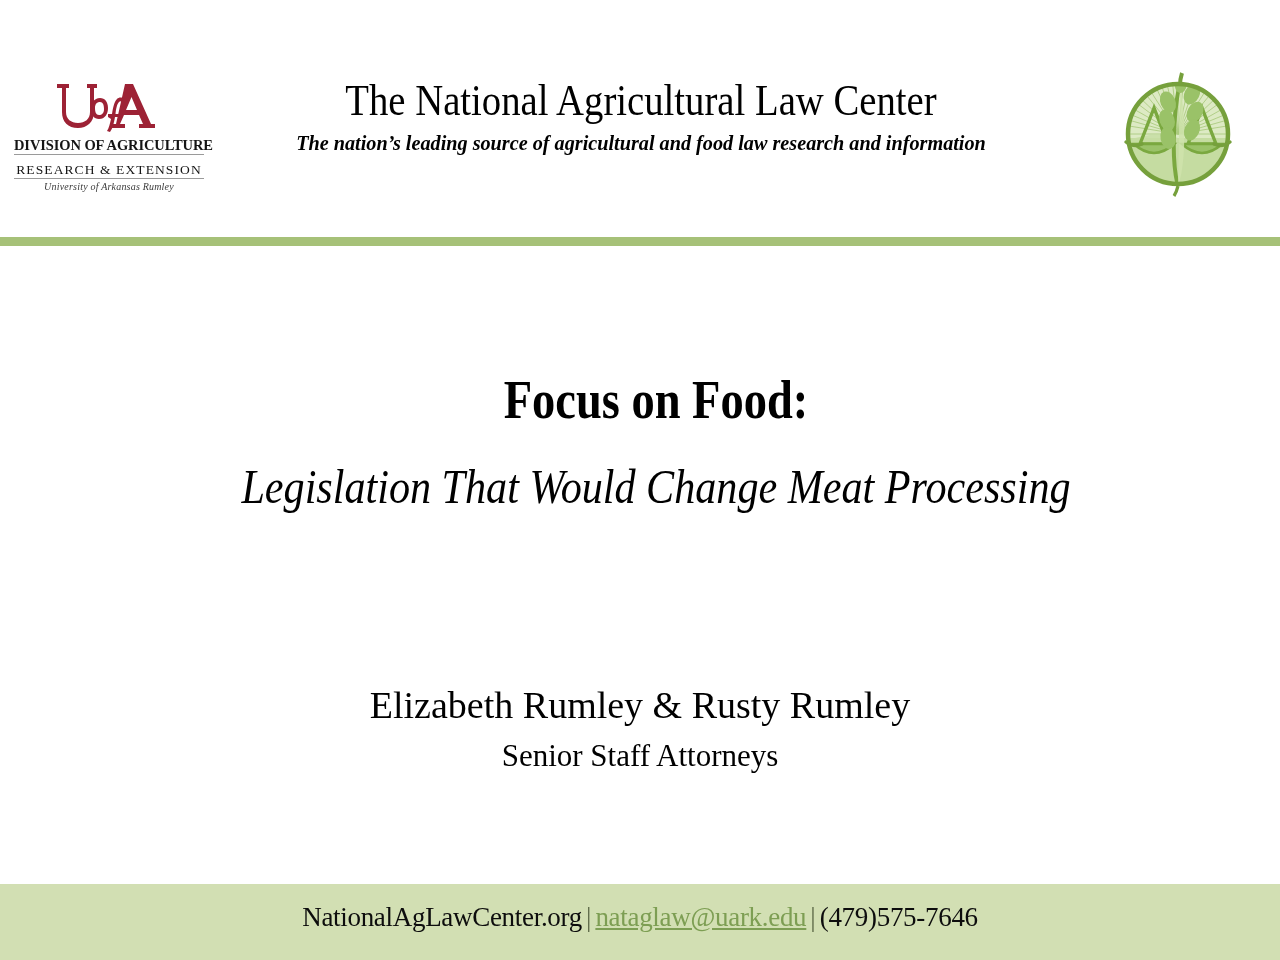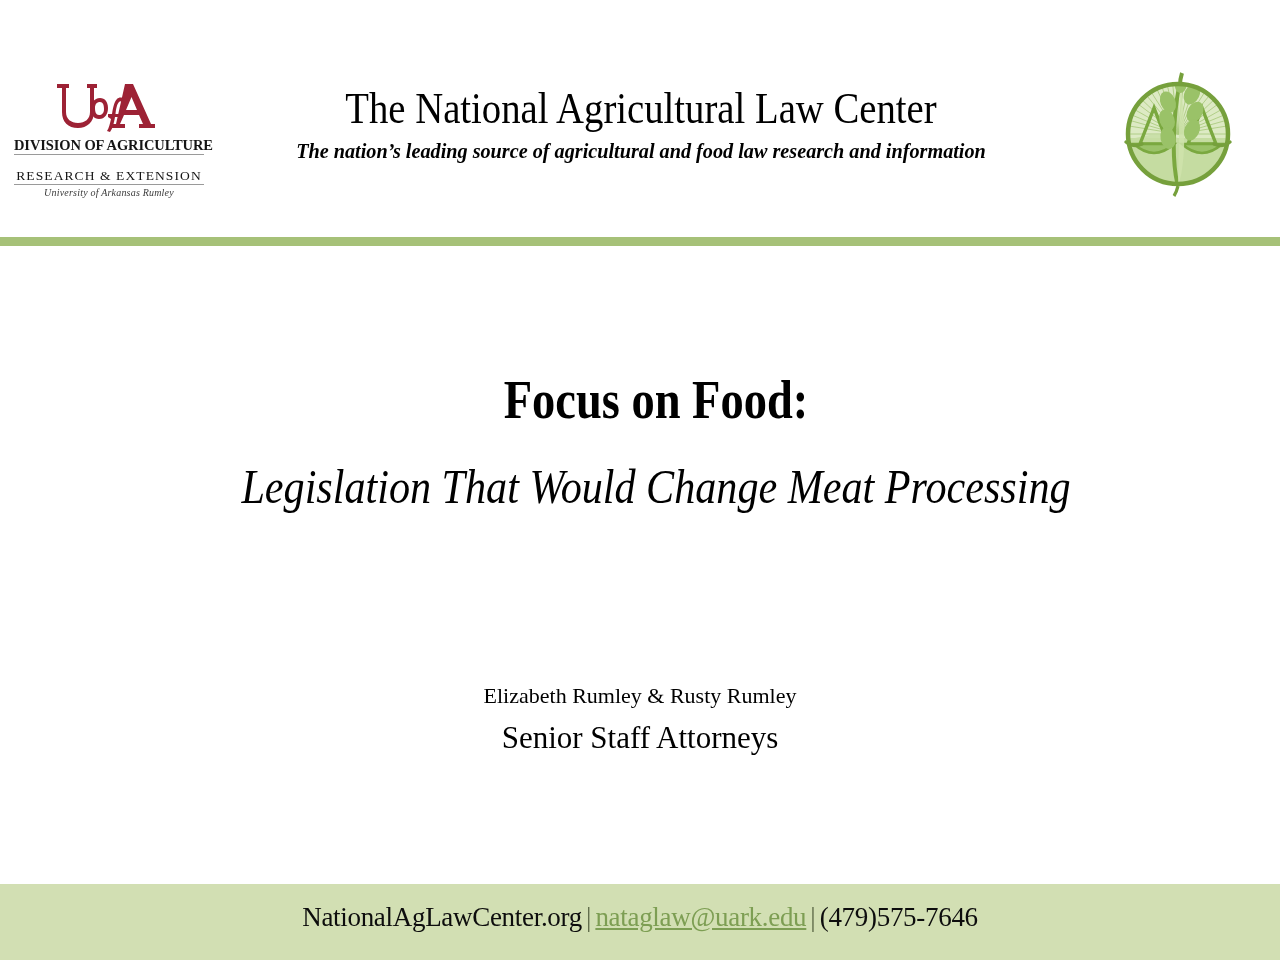--- a/index.html
+++ b/index.html
@@ -60,40 +60,40 @@
     margin-top: 2px;
     border-bottom: 1px solid #9a9a9a;
     padding-bottom: 1px;
     white-space: nowrap;
   }
   .ua-line2 {
     font-family: "Liberation Serif", "DejaVu Serif", serif;
     font-size: 13.5px;
     color: #151515;
     letter-spacing: 1.1px;
-    padding-top: 14px;
+    padding-top: 8px;
     border-bottom: 1px solid #9a9a9a;
     padding-bottom: 2px;
     white-space: nowrap;
   }
   .ua-line3 {
     font-family: "Liberation Serif", "DejaVu Serif", serif;
     font-style: italic;
     font-size: 10px;
     color: #3a3a3a;
     padding-top: 3px;
     letter-spacing: 0.2px;
     white-space: nowrap;
   }
 
   
   .header-titles {
     position: absolute;
     left: 196px;
-    top: 86px;
+    top: 78px;
     width: 890px;
     text-align: center;
   }
   .org-name {
     font-family: "Liberation Serif", "DejaVu Serif", serif;
     font-size: 44px;
     line-height: 1.04;
     color: #000000;
     transform: scaleX(0.88);
     transform-origin: center center;
@@ -174,21 +174,21 @@
 
   .presenter-block {
     position: absolute;
     left: 0;
     top: 438px;
     width: 1280px;
     text-align: center;
   }
   .presenter-names {
     font-family: "Liberation Serif", "DejaVu Serif", serif;
-    font-size: 22px;
+    font-size: 38px;
     line-height: 1.12;
     color: #000000;
     white-space: nowrap;
   }
   .presenter-role {
     font-family: "Liberation Serif", "DejaVu Serif", serif;
     font-size: 31px;
     line-height: 1.12;
     color: #000000;
     margin-top: 12px;

